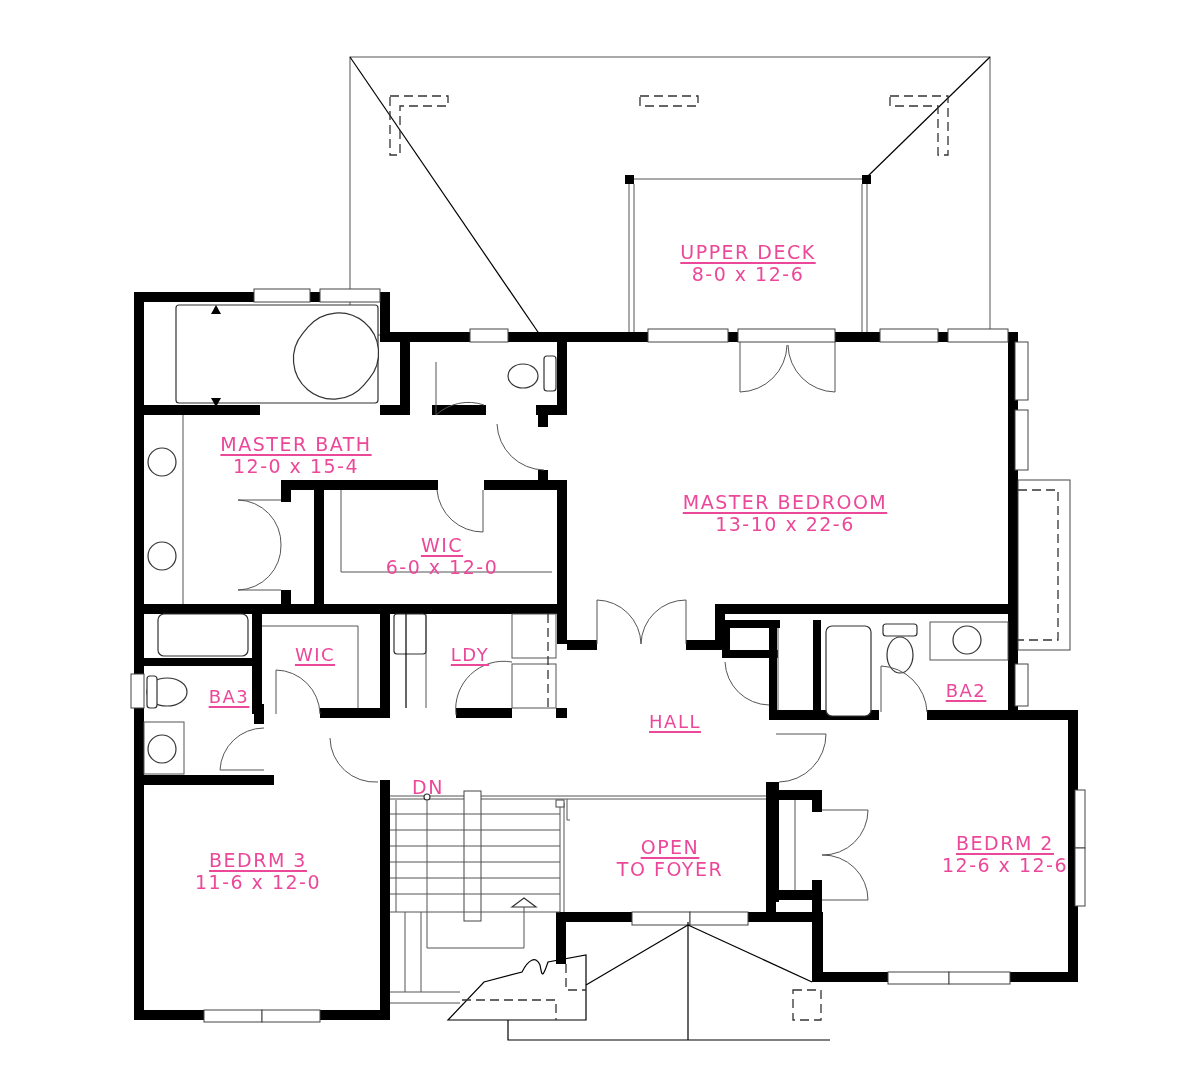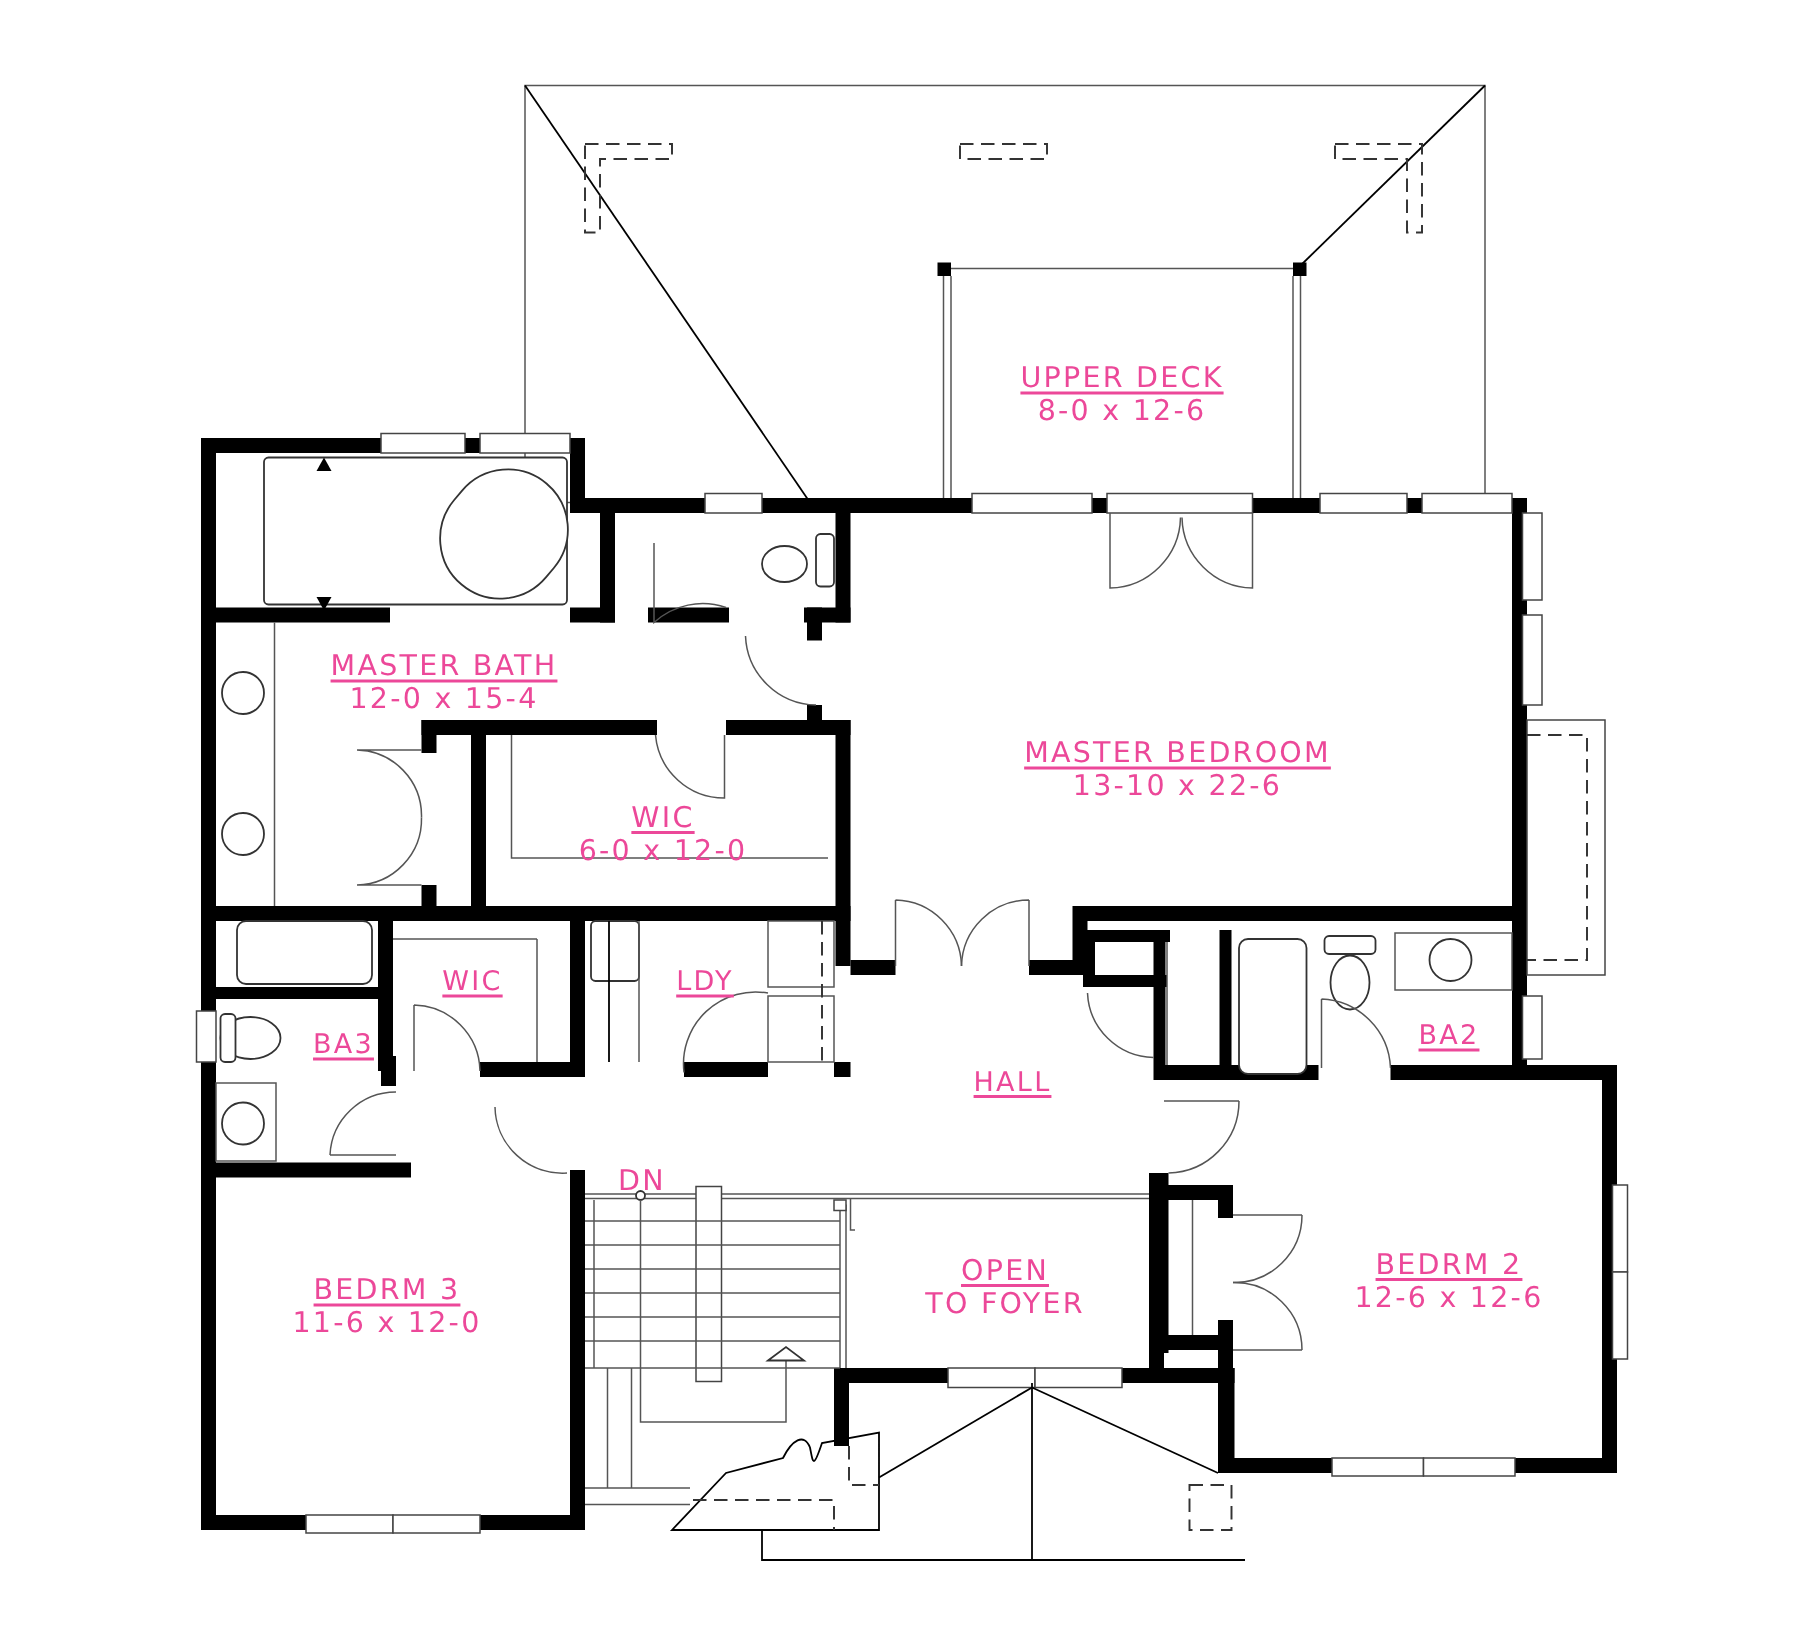--- a/index.html
+++ b/index.html
@@ -319,20 +319,20 @@
 <div class="lbl" style="left:670px;top:838px;">
   <span class="name">OPEN</span>
   <span class="dim">TO FOYER</span>
 </div>
 
 <div class="lbl" style="left:258px;top:851px;">
   <span class="name">BEDRM 3</span>
   <span class="dim">11-6 x 12-0</span>
 </div>
 
-<div class="lbl" style="left:966px;top:834px;">
+<div class="lbl" style="left:1005px;top:834px;">
   <span class="name">BEDRM 2</span>
   <span class="dim">12-6 x 12-6</span>
 </div>
 
 <div class="lbl small" style="left:428px;top:778px;">
   <span style="font-size:19px;">DN</span>
 </div>
 
 </body></html>

